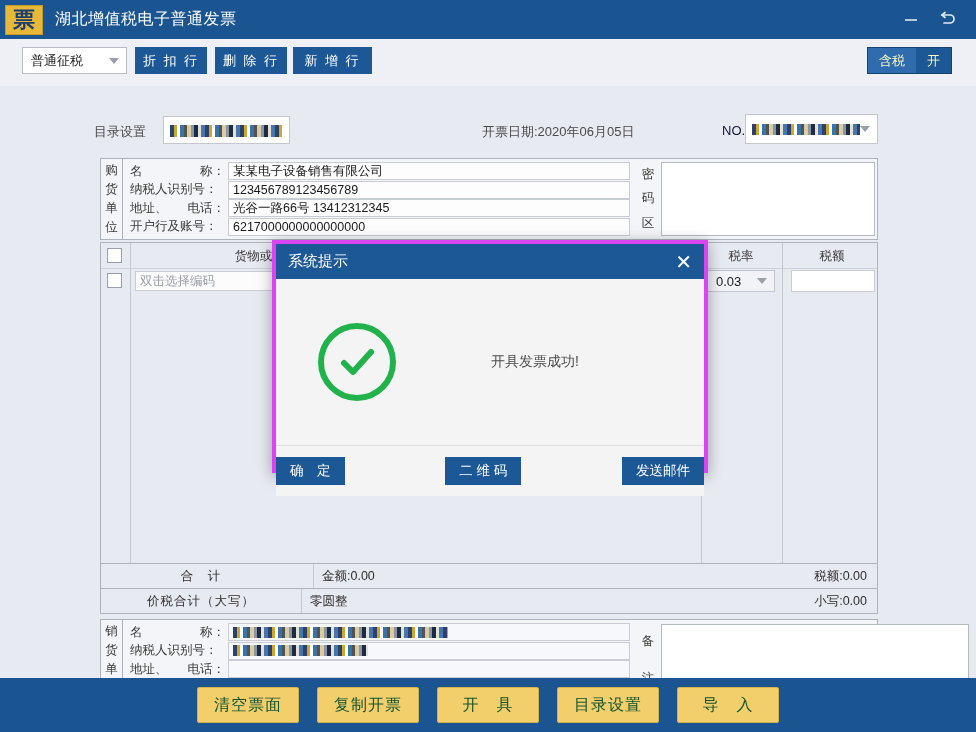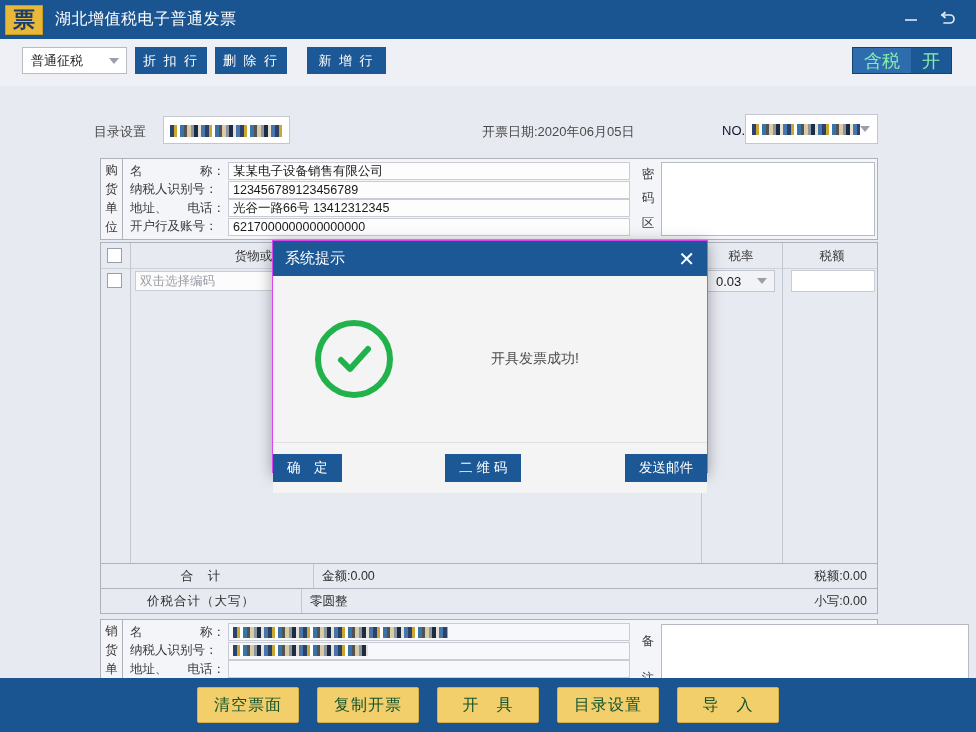--- a/index.html
+++ b/index.html
@@ -62,30 +62,30 @@
   }
   .tbtn {
     position: absolute; top: 8px; height: 27px;
     background: #1d5896; color: #ffffff;
     font-size: 13px; letter-spacing: 2px;
     display: flex; align-items: center; justify-content: center;
     border: none; cursor: pointer;
   }
   #btn-discount { left: 135px; width: 72px; }
   #btn-delete   { left: 215px; width: 72px; }
-  #btn-add      { left: 307px; width: 79px; text-align: center; }
+  #btn-add      { left: 293px; width: 79px; text-align: center; }
 
   #toggle-group {
     position: absolute; right: 24px; top: 8px;
     height: 27px; display: flex;
     background: #1d5896; border: 1px solid #15436f;
   }
   #toggle-group .seg {
     display: flex; align-items: center; justify-content: center;
-    font-size: 18px; color: #86efac; padding: 0 11px; cursor: pointer;
+    font-size: 13px; color: #fef9c3; padding: 0 11px; cursor: pointer;
   }
   #toggle-group .seg.active { background: #2f6cae; }
 
   
   #sheet {
     position: absolute; left: 0; top: 86px; width: 976px; height: 584px;
     background: #e8eaf2;
   }
 
   
@@ -269,21 +269,21 @@
     display: flex; align-items: center; justify-content: center;
     cursor: pointer; border-radius: 2px;
   }
 
   
   #dialog {
     position: absolute; left: 272px; top: 240px;
     width: 436px; height: 233px;
     background: #f4f4f4;
     box-shadow: 0 3px 14px rgba(0,0,0,.35);
-    border: 1px solid #d946ef;
+    border: 4px solid #d946ef;
   }
   #dlg-title {
     height: 35px; background: #1d5896;
     display: flex; align-items: center;
     color: #fff; font-size: 15px; padding: 0 12px;
   }
   #dlg-close {
     margin-left: auto; font-size: 20px; line-height: 1;
     color: #fff; cursor: pointer; font-weight: 300;
   }

